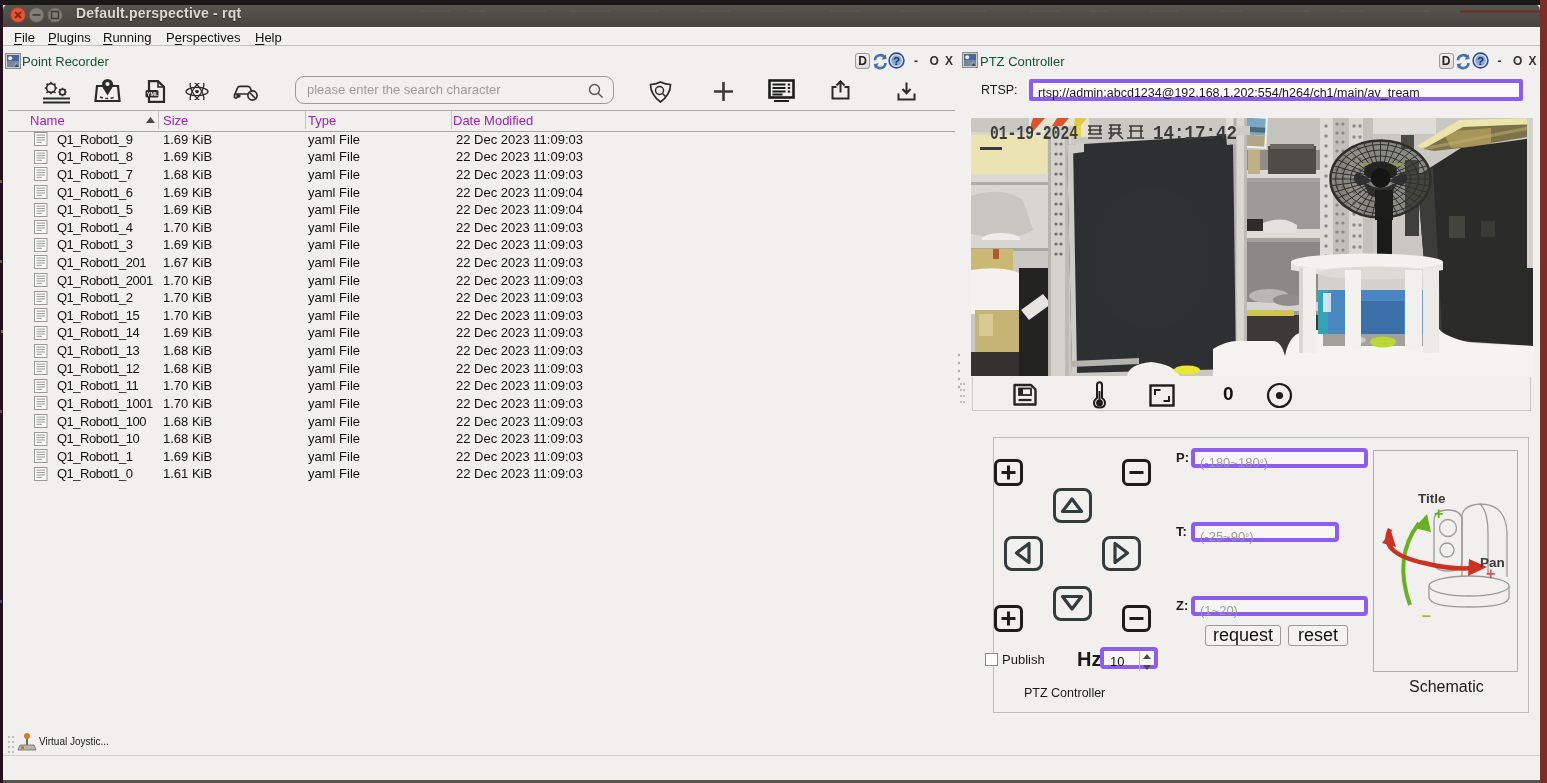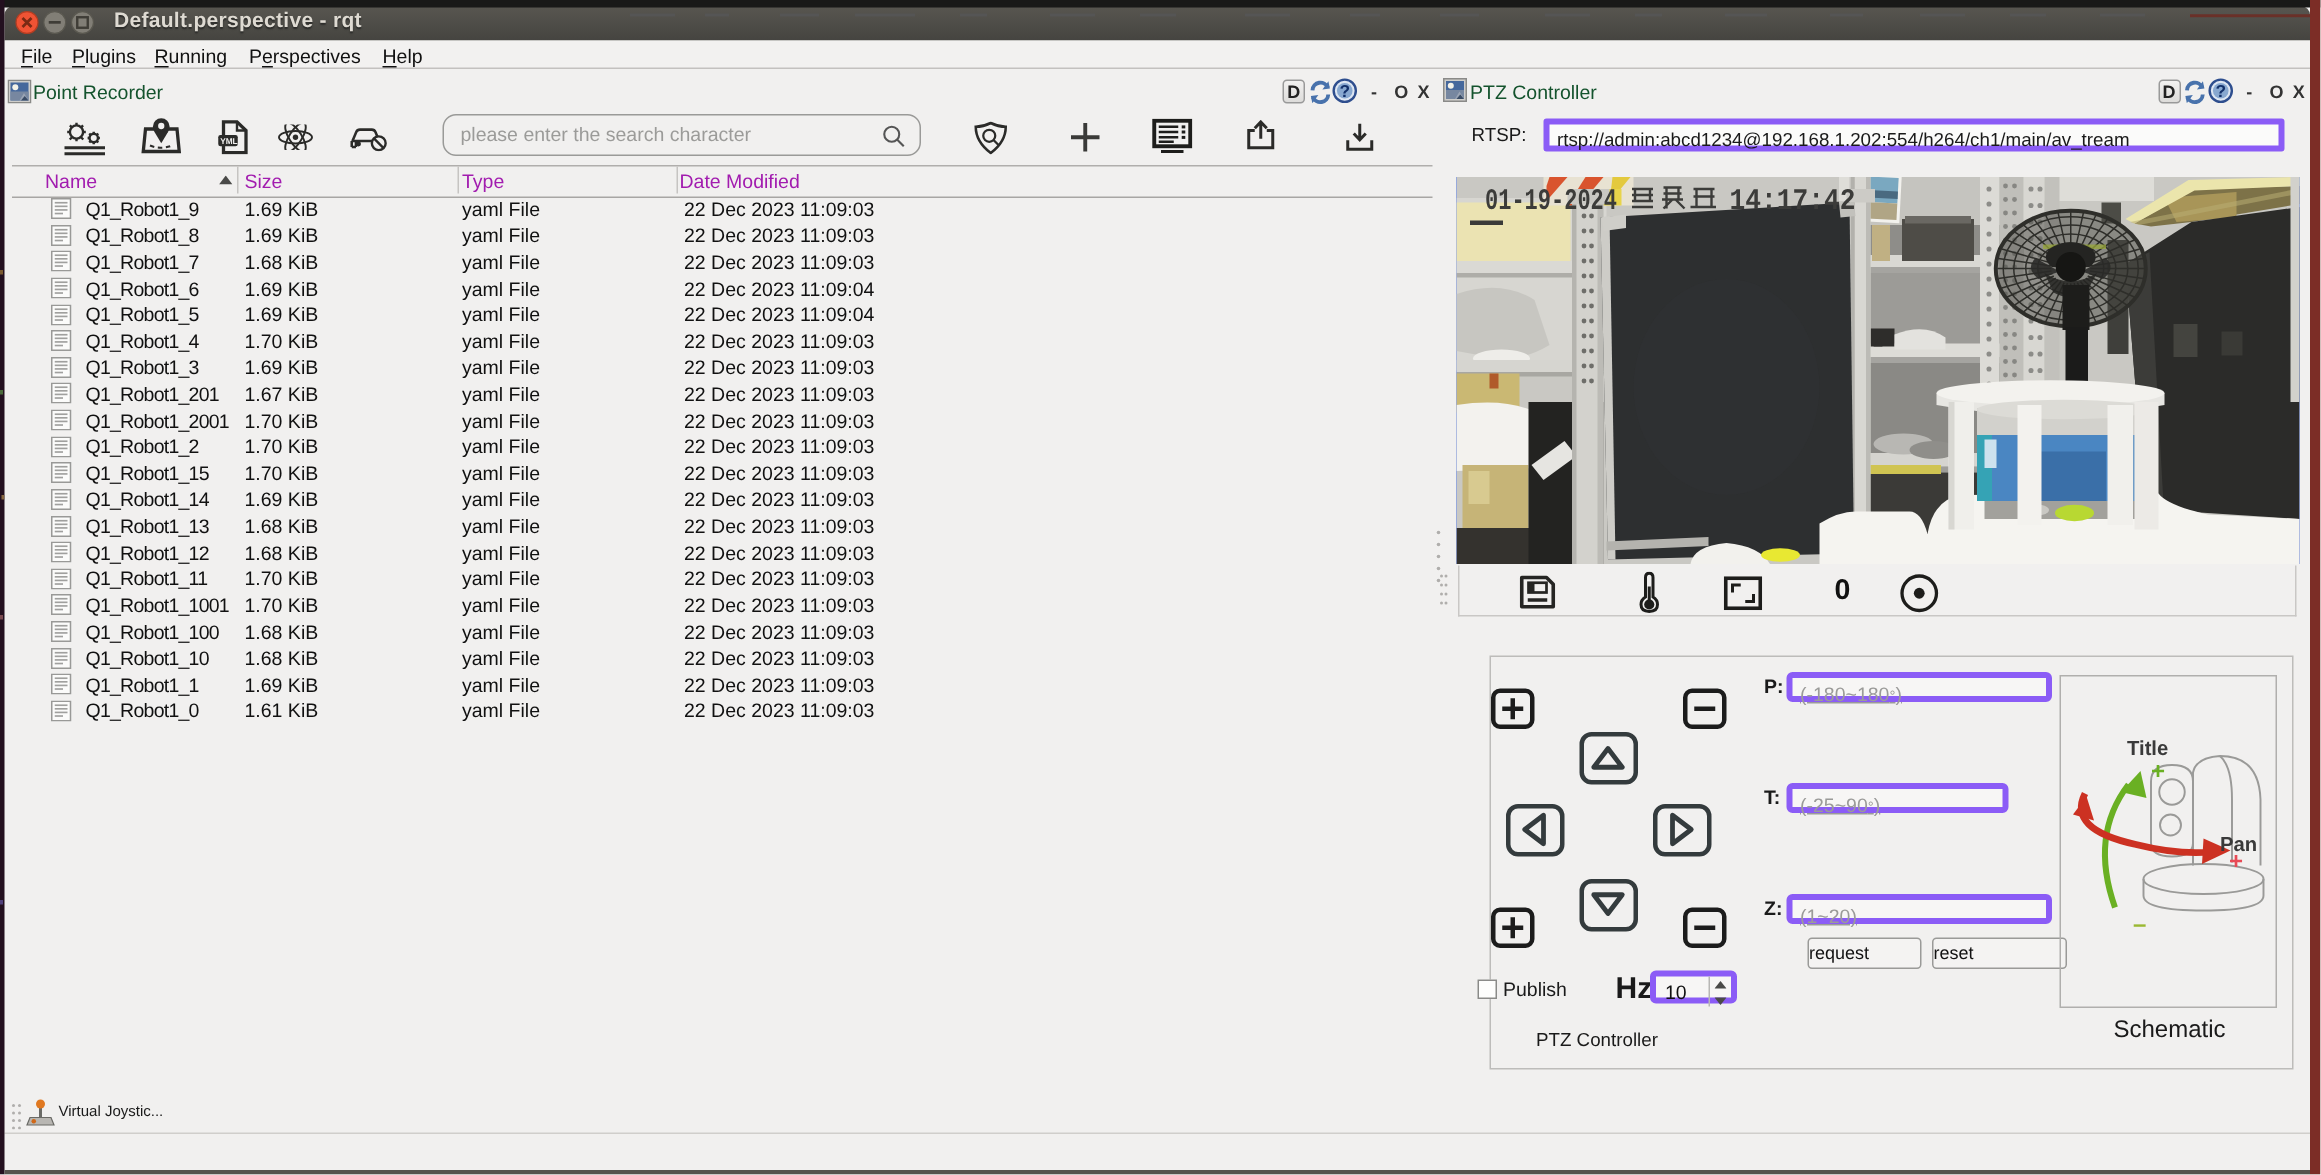--- a/index.html
+++ b/index.html
@@ -20,25 +20,25 @@
 #searchbox span { position:absolute; left:11px; top:5px; font-size:13px; color:#9b9b99; }
 .hdr { position:absolute; top:112.8px; font-size:13px; color:#a21caf; }
 .hline { position:absolute; background:#c6c4c2; }
 .trow { position:absolute; left:0; width:950px; height:17.6px; font-size:13px; color:#111;padding-left:25px; }
 .ficon { position:absolute; left:34px; top:-0.5px; }
 .trow .c1 { position:absolute; left:57px; top:-1px; letter-spacing:-0.5px; }
 .trow .c2 { position:absolute; left:163px; top:-1px; }
 .trow .c3 { position:absolute; left:308px; top:-1px; }
 .trow .c4 { position:absolute; left:456px; top:-1px; }
 .field { position:absolute; border:4px solid #8b5cf6; background:#f7f6f5; border-radius:4px; }
-.phold { font-size:13px; color:#9b9b99; padding:2.5px 0 0 5px;text-decoration:underline; }
+.phold { font-size:13px; color:#9b9b99; padding:2.5px 0 0 5px; }
 .ptzbtn { position:absolute; border:3px solid #1c1c1c; border-radius:6px; background:#f1f0ef; }
 .pbtn { width:29px; height:27px; }
 .abtn { width:39px; height:35px; border-width:3.5px; border-radius:8px; border-color:#343b3d; }
-.btn { position:absolute; border:1px solid #9a9a98; background:#f4f3f2; border-radius:3px; font-size:12px; color:#111; text-align:left; }
+.btn { position:absolute; border:1px solid #9a9a98; background:#f4f3f2; border-radius:3px; font-size:18px; color:#111; text-align:center; }
 .plbl { position:absolute; font-size:13px; font-weight:bold; color:#1a1a1a; }
 </style></head><body>
 
 <div class="abs" id="titlebar"></div>
 <div class="abs" id="topstrip"><svg width="1547" height="5">
       <g fill="#555">
         <rect x="420" y="1" width="30" height="2"></rect>
         <rect x="470" y="1" width="16" height="2"></rect>
         <rect x="520" y="1" width="26" height="2"></rect>
         <rect x="570" y="1" width="40" height="2"></rect>
@@ -839,21 +839,21 @@
   </div>
 <div class="plbl" style="left:1176px;top:524px">T:</div>
 <div class="field" style="left:1191px;top:522px;width:148px;height:20px">
     <div class="phold">(-25~90<span style="font-size:10px">°</span>)</div>
   </div>
 <div class="plbl" style="left:1176px;top:598px">Z:</div>
 <div class="field" style="left:1191px;top:596px;width:177px;height:20px">
     <div class="phold">(1~20)</div>
   </div>
 <div class="btn" style="left:1205px;top:624.5px;width:76px;height:21px;line-height:19px">request</div>
-<div class="btn" style="left:1288px;top:624.5px;width:90px;height:21px;line-height:19px">reset</div>
+<div class="btn" style="left:1288px;top:624.5px;width:60px;height:21px;line-height:19px">reset</div>
 
 <div class="abs" style="left:1373px;top:450px;width:145px;height:222px;border:1px solid #b0afad">
     <svg width="146" height="223" viewBox="0 0 146 223" style="position:absolute;left:0;top:0">
 <g fill="none" stroke="#9a9a98" stroke-width="1.3">
 
 <ellipse cx="95" cy="135" rx="40" ry="10"></ellipse>
 <path d="M55 135 l0 11 q0 10 40 10 q40 0 40 -10 l0 -11"></path>
 
 <path d="M88 126 L88 64 Q90 54 106 53 Q132 53 133 82 L133 126"></path>
 <path d="M106 53 Q114 60 114 82 L114 124"></path>

